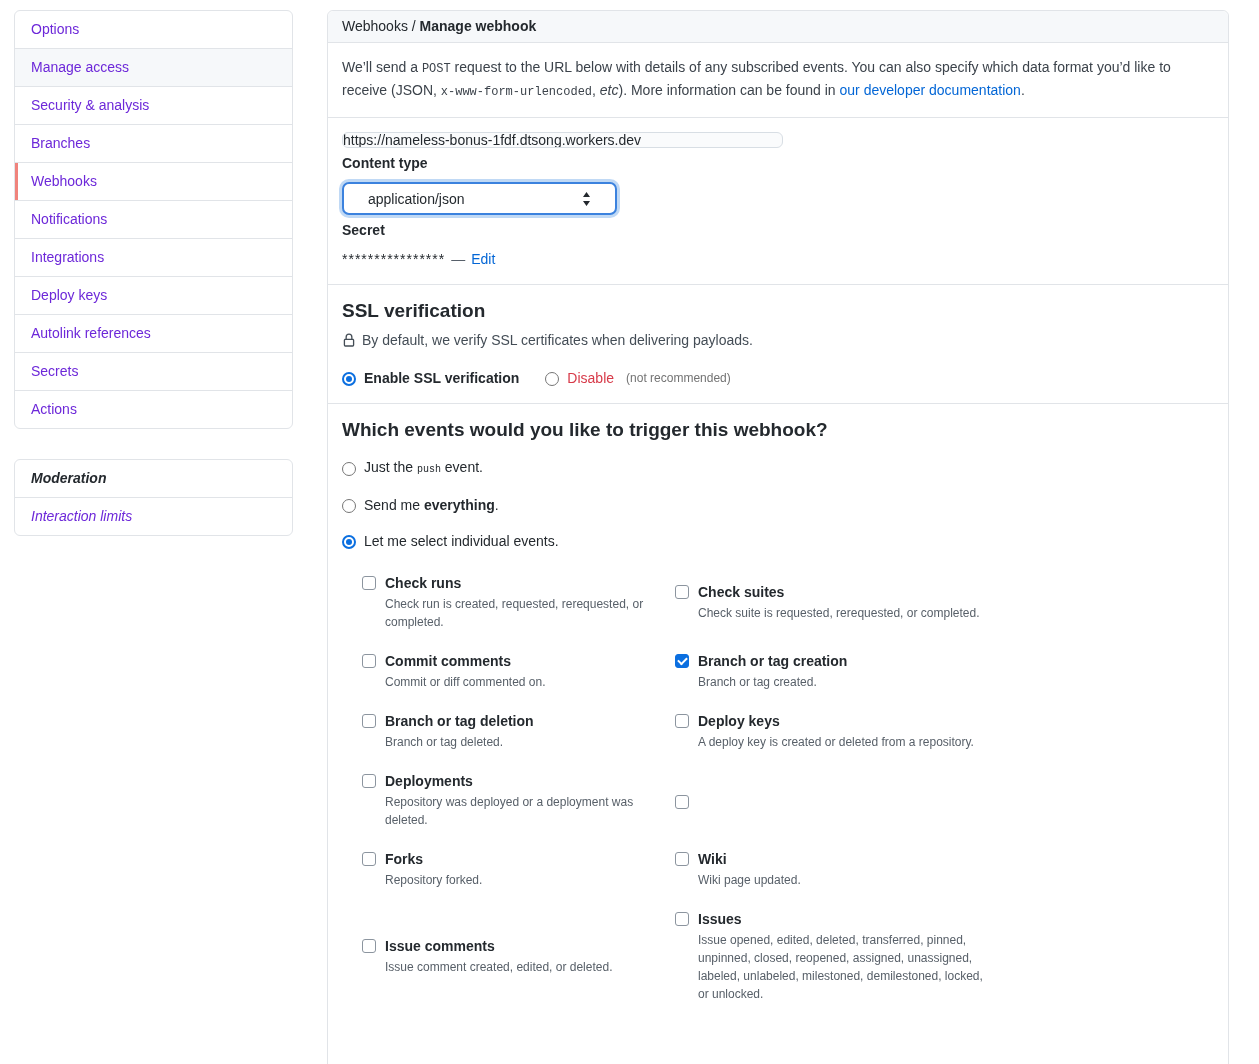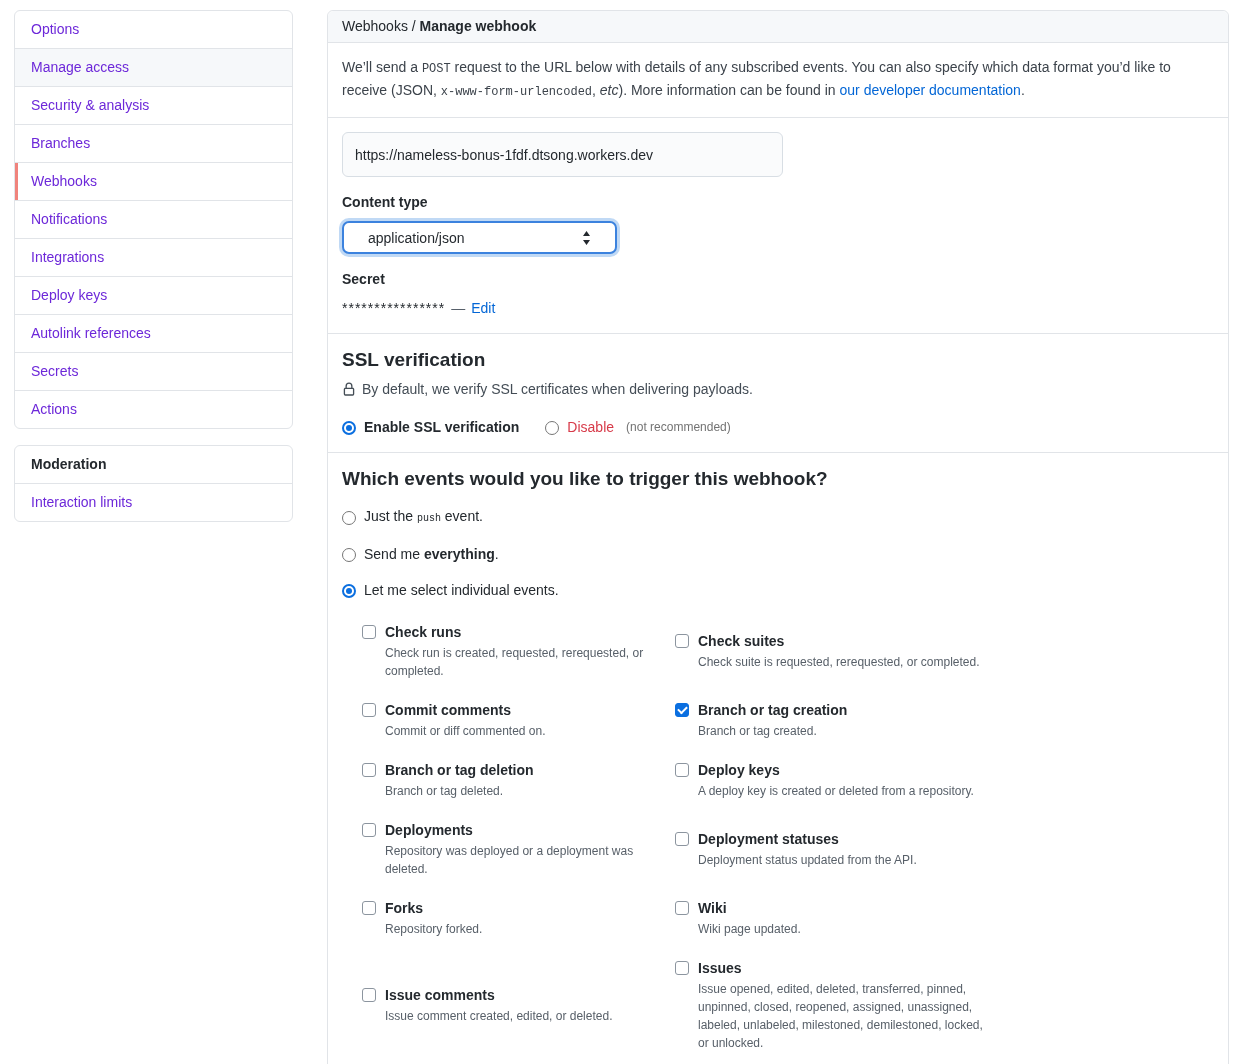--- a/index.html
+++ b/index.html
@@ -12,21 +12,21 @@
   }
   .mono { font-family: "Liberation Mono", "DejaVu Sans Mono", monospace; font-size: 10px; }
   a { text-decoration: none; cursor: pointer; }
   .link { color: #0366d6; }
 
   
   .sidebar { position: absolute; left: 14px; top: 10px; width: 279px; }
   .side-box {
     background: #fff; border: 1px solid #e1e4e8; border-radius: 6px; overflow: hidden;
   }
-  .side-box + .side-box { margin-top: 16px; }
+  .side-box + .side-box { margin-top: 30px; font-style: italic; }
   .side-item {
     display: block; padding: 8px 16px; color: #6d28d9; line-height: 21px;
     border-top: 1px solid #e1e4e8; cursor: pointer; position: relative;
   }
   .side-item:first-child { border-top: 0; }
   .side-item.highlighted { background: #f6f8fa; }
   .side-item.active { box-shadow: inset 3px 0 0 #f0837c; }
   .side-header { display: block; padding: 8px 16px; font-weight: 700; line-height: 21px; border-top: 0; }
   .side-box .side-header + .side-item { border-top: 1px solid #e1e4e8; }
 
@@ -44,26 +44,26 @@
   .intro {
     padding: 14px; border-bottom: 1px solid #e1e4e8;
     line-height: 21px; color: #3c434b;
   }
   .intro .mono { font-size: 12px; }
   .intro .it { font-style: italic; }
 
   .section { padding: 14px; }
   .section.bordered { border-bottom: 1px solid #e1e4e8; }
 
-  .form-group + .form-group { margin-top: 15px; }
+  .form-group + .form-group { margin-top: 5px; }
   .field-label { display: block; font-weight: 700; margin-bottom: 8px; line-height: 21px; }
   .required { color: #cb2431; margin-left: 2px; }
 
   .text-input {
-    width: 441px; height: 45px; padding: 5px 12px;
+    width: 441px; height: 16px; padding: 5px 0;
     font-family: "Liberation Sans", "DejaVu Sans", sans-serif; font-size: 14px; color: #24292e;
     background: #fafbfc; border: 1px solid #d8dee4; border-radius: 6px; outline: none;
   }
 
   .select-control {
     width: 275px; height: 33px; padding: 5px 24px;
     display: inline-flex; align-items: center; justify-content: space-between;
     background: #fff; border: 2px solid #3b82de; border-radius: 7px;
     box-shadow: 0 0 0 3px rgba(3,102,214,0.25); cursor: pointer;
   }
@@ -267,24 +267,20 @@
       <div class="event-row">
         <div class="event-cell">
           <span class="checkbox"></span>
           <div>
               <div class="event-title">Deployments</div>
               <div class="event-desc">Repository was deployed or a deployment was deleted.</div>
             </div>
         </div>
         <div class="event-cell">
           <span class="checkbox"></span>
-          <div>
-              <div class="event-title">Deployment statuses</div>
-              <div class="event-desc">Deployment status updated from the API.</div>
-            </div>
         </div>
       </div>
 
       <div class="event-row">
         <div class="event-cell">
           <span class="checkbox"></span>
           <div>
               <div class="event-title">Forks</div>
               <div class="event-desc">Repository forked.</div>
             </div>

